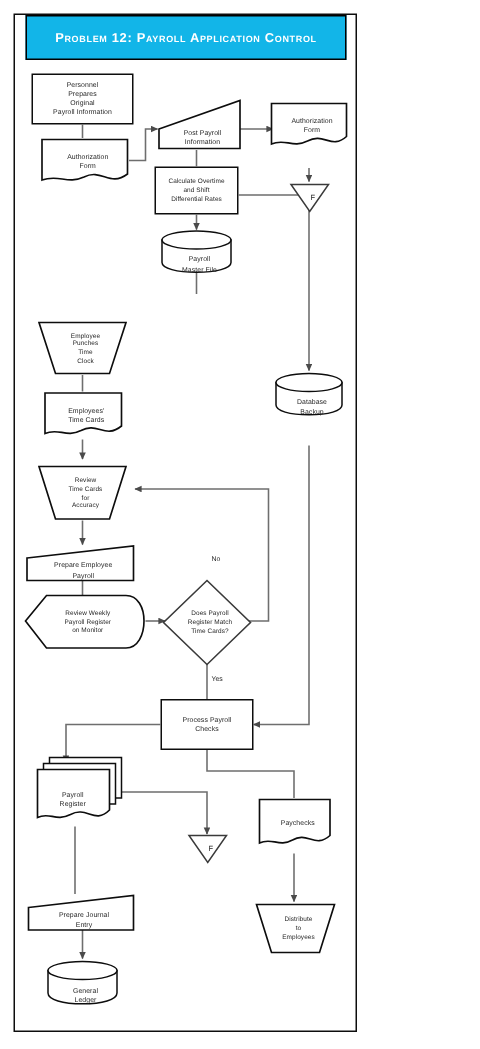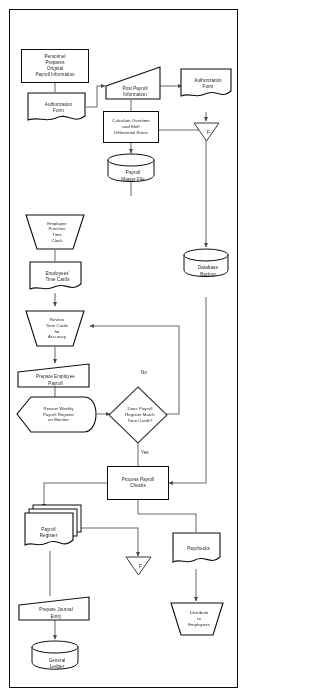--- a/index.html
+++ b/index.html
@@ -58,20 +58,23 @@
     position:absolute;font-size:4.6px;color:#262626;z-index:4;
   }
 </style>
 </head>
 <body>
 
 <div class="page">
 
   <div class="frame"></div>
 
+  <div class="title-bar">
+    <span class="title-text">Problem 12: Payroll Application Control</span>
+  </div>
 
   <svg class="wires" viewBox="0 0 249 699" xmlns="http://www.w3.org/2000/svg">
     <defs>
       <marker id="ah" markerWidth="5" markerHeight="5" refX="4.2" refY="2.1" orient="auto" markerUnits="strokeWidth">
         <path d="M0,0 L4.6,2.1 L0,4.2 z" fill="#4a4a4a"></path>
       </marker>
     </defs>
     <g stroke="#6e6e6e" stroke-width="1.05" fill="none">
 
       <line x1="55" y1="83" x2="55" y2="92"></line>

